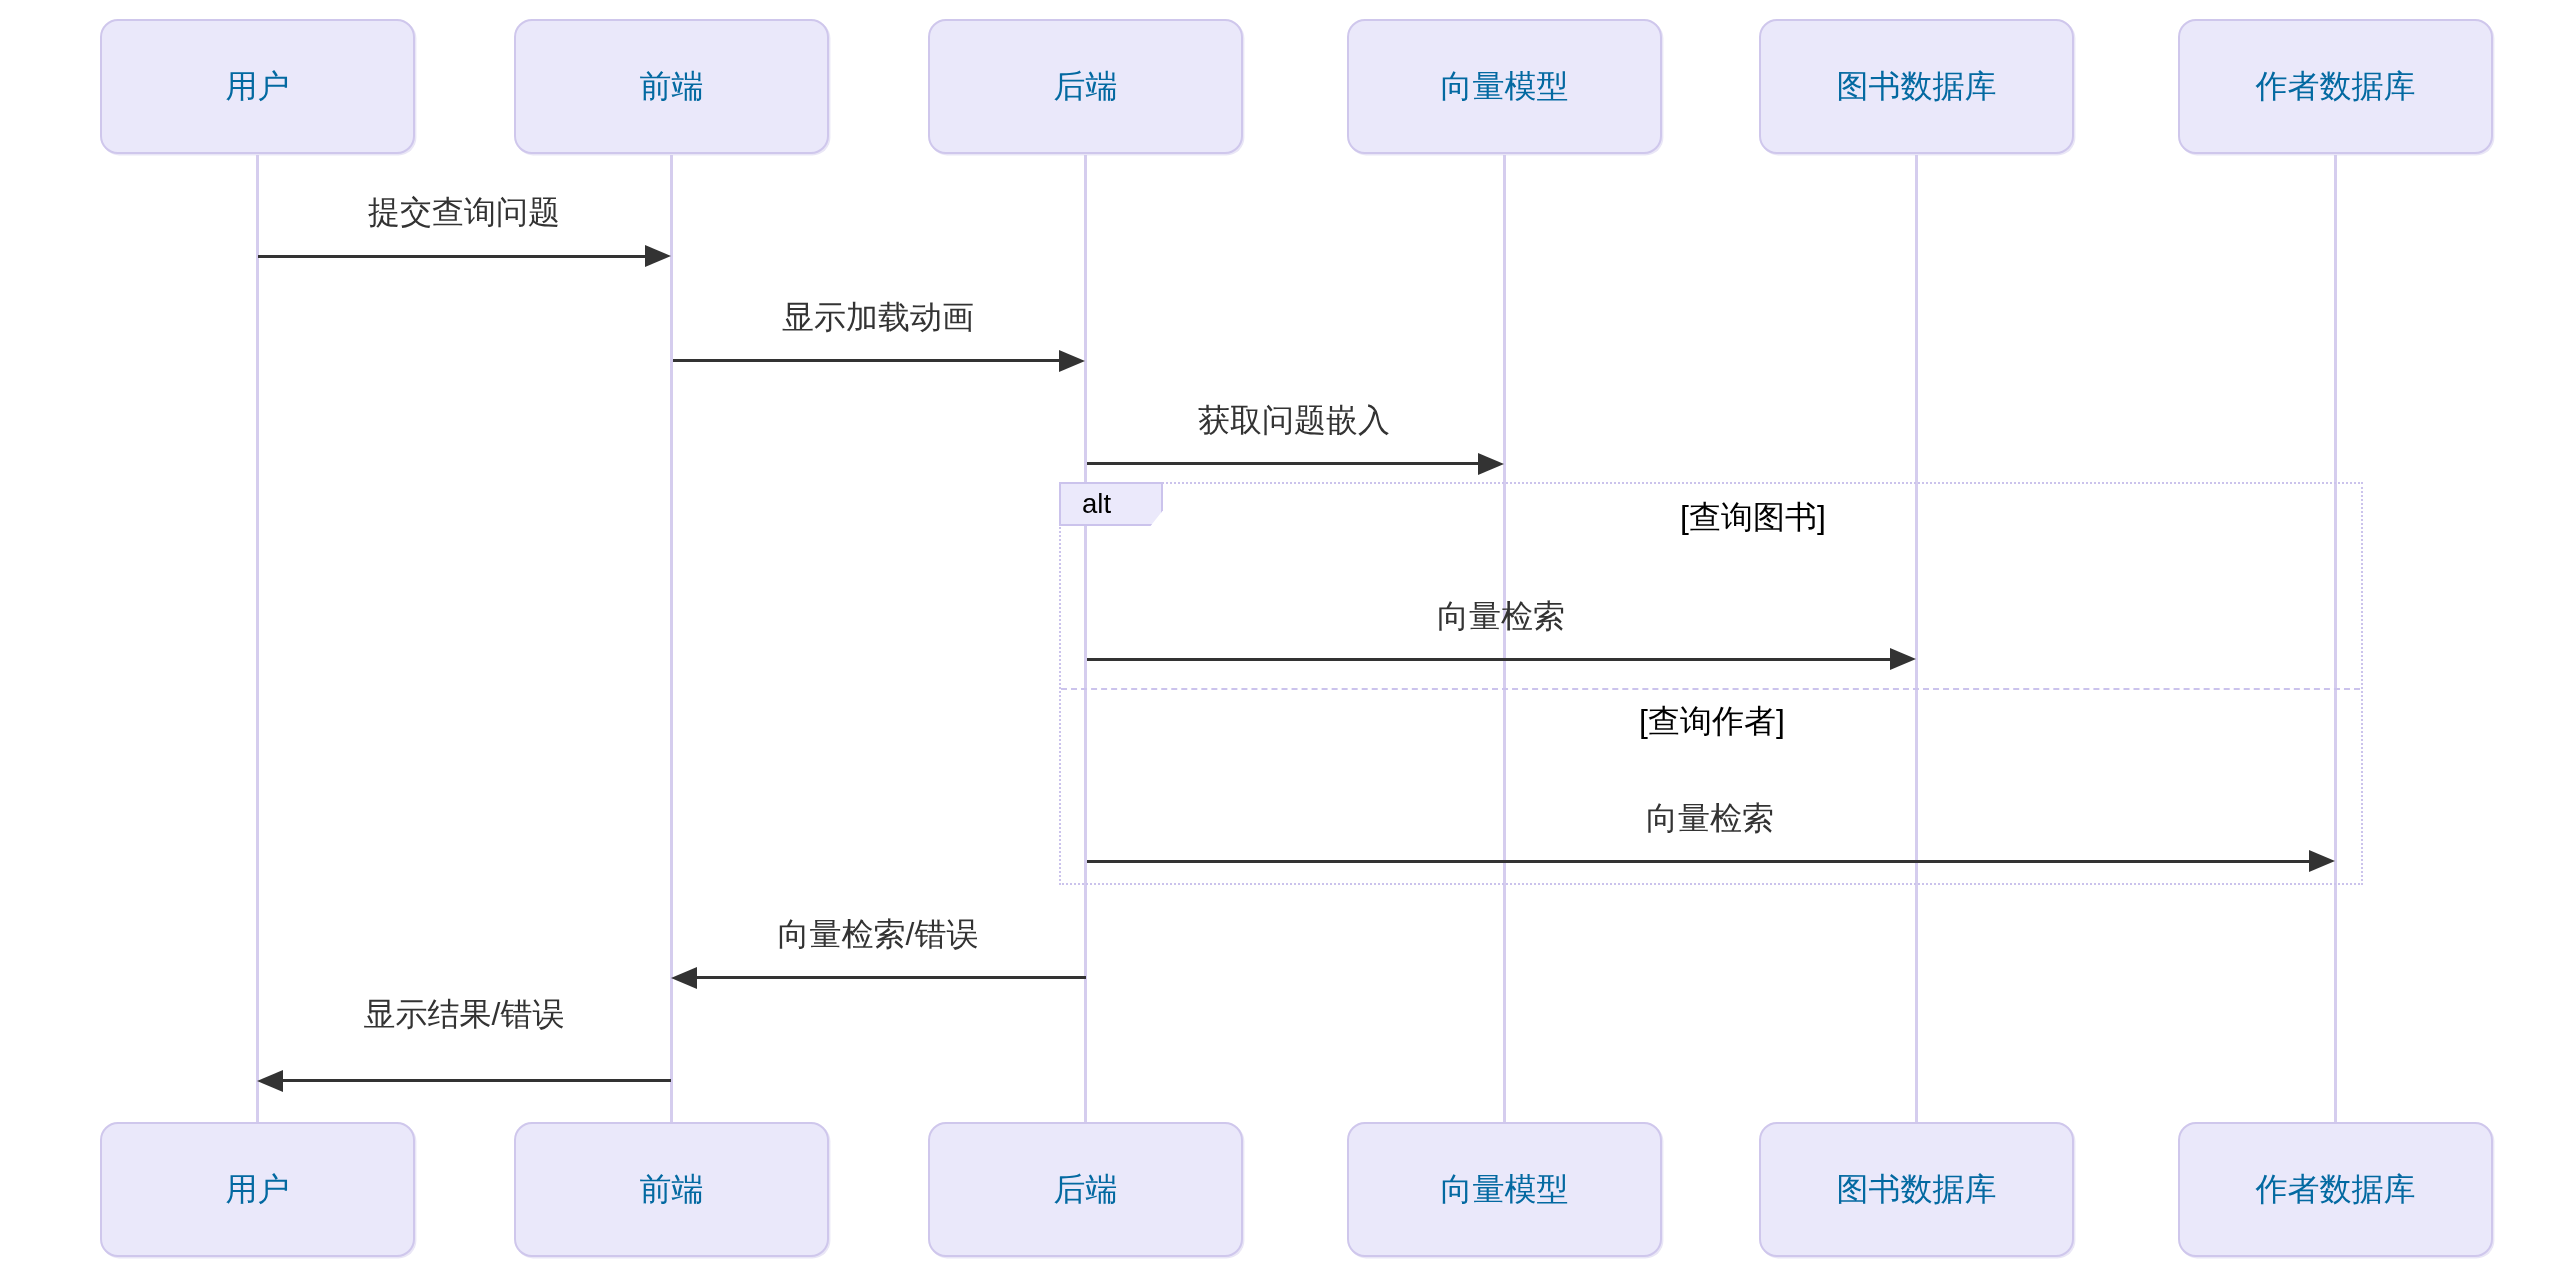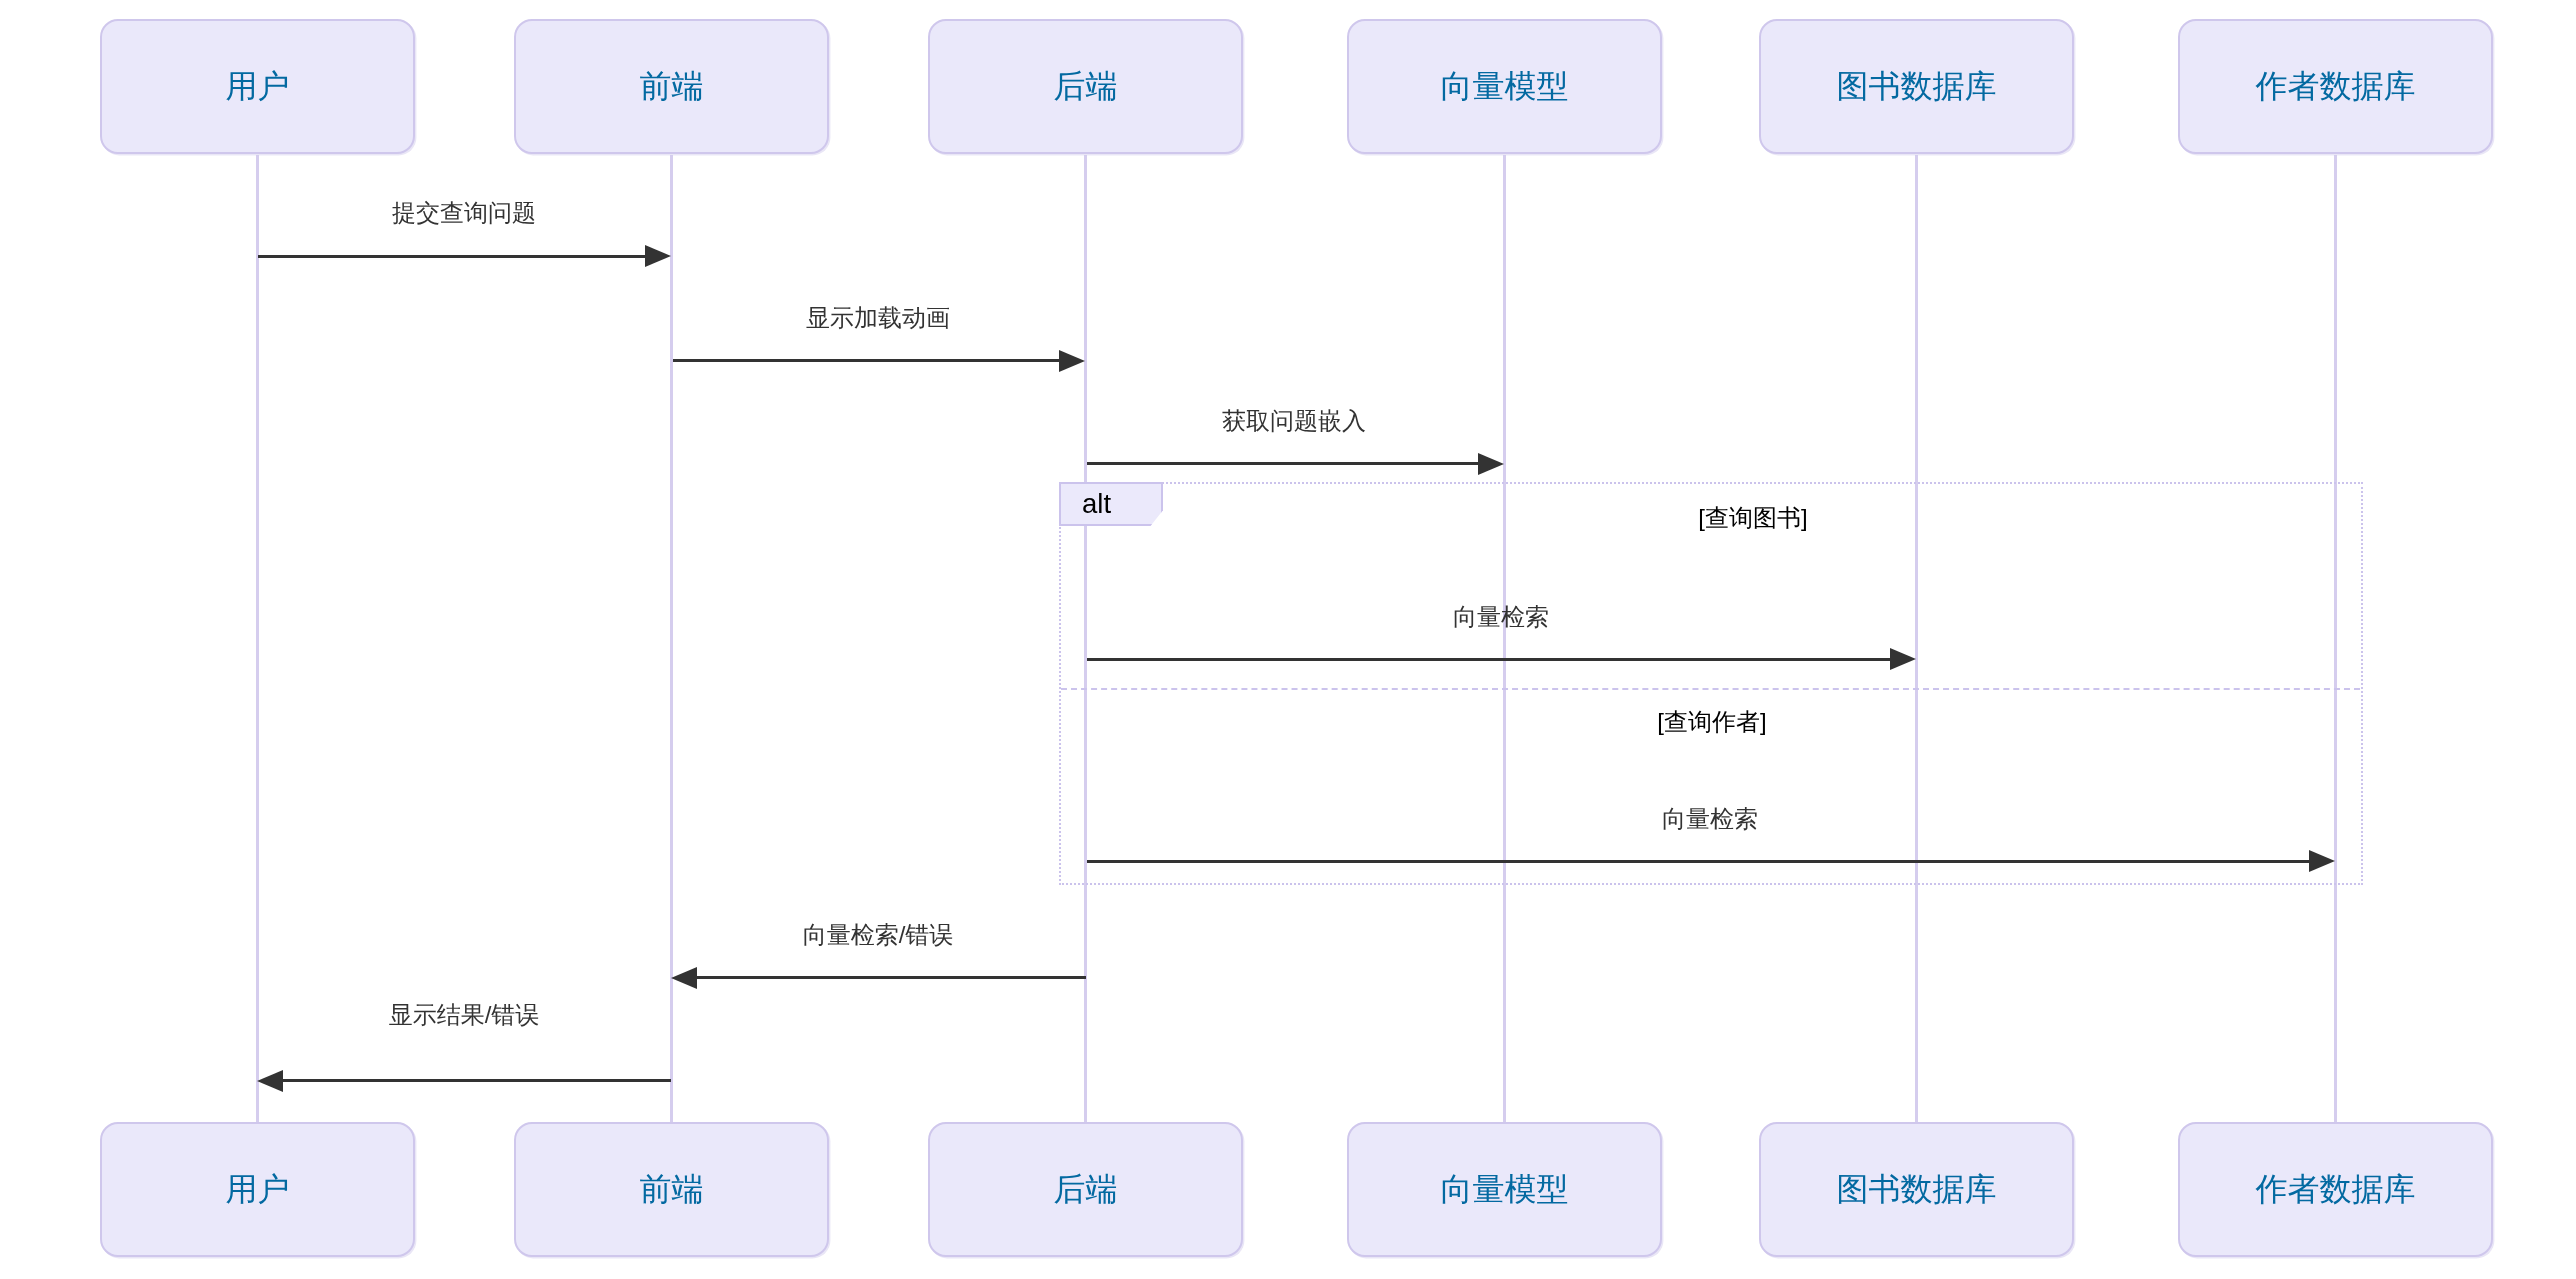--- a/index.html
+++ b/index.html
@@ -24,21 +24,21 @@
   }
   .lifeline{
     position:absolute;
     width:3.4px;top:155px;height:967px;
     background:#D5CDEE;
   }
   
   .msg-label{
     position:absolute;
     transform:translateX(-50%);
-    font-size:24px;line-height:37px;
+    font-size:32px;line-height:37px;
     color:#333333;white-space:nowrap;
   }
   .msg-line{
     position:absolute;height:2.7px;background:#333333;
   }
   .head-right{
     position:absolute;width:0;height:0;
     border-top:11px solid transparent;
     border-bottom:11px solid transparent;
     border-left:26px solid #333333;
@@ -68,21 +68,21 @@
     border:2.1px solid #CBC3EC;
     box-sizing:border-box;
     clip-path:polygon(0 0,100% 0,100% 64%,88% 100%,0 100%);
     display:flex;align-items:center;
     padding-left:21px;
     font-size:27.5px;color:#000000;
   }
   .cond-label{
     position:absolute;
     transform:translateX(-50%);
-    font-size:24px;line-height:37px;
+    font-size:32px;line-height:37px;
     color:#000000;white-space:nowrap;
   }
 </style>
 </head>
 <body>
 
 <div class="stage">
 
   <div class="lifeline" style="left:256px"></div>
   <div class="lifeline" style="left:670px"></div>

